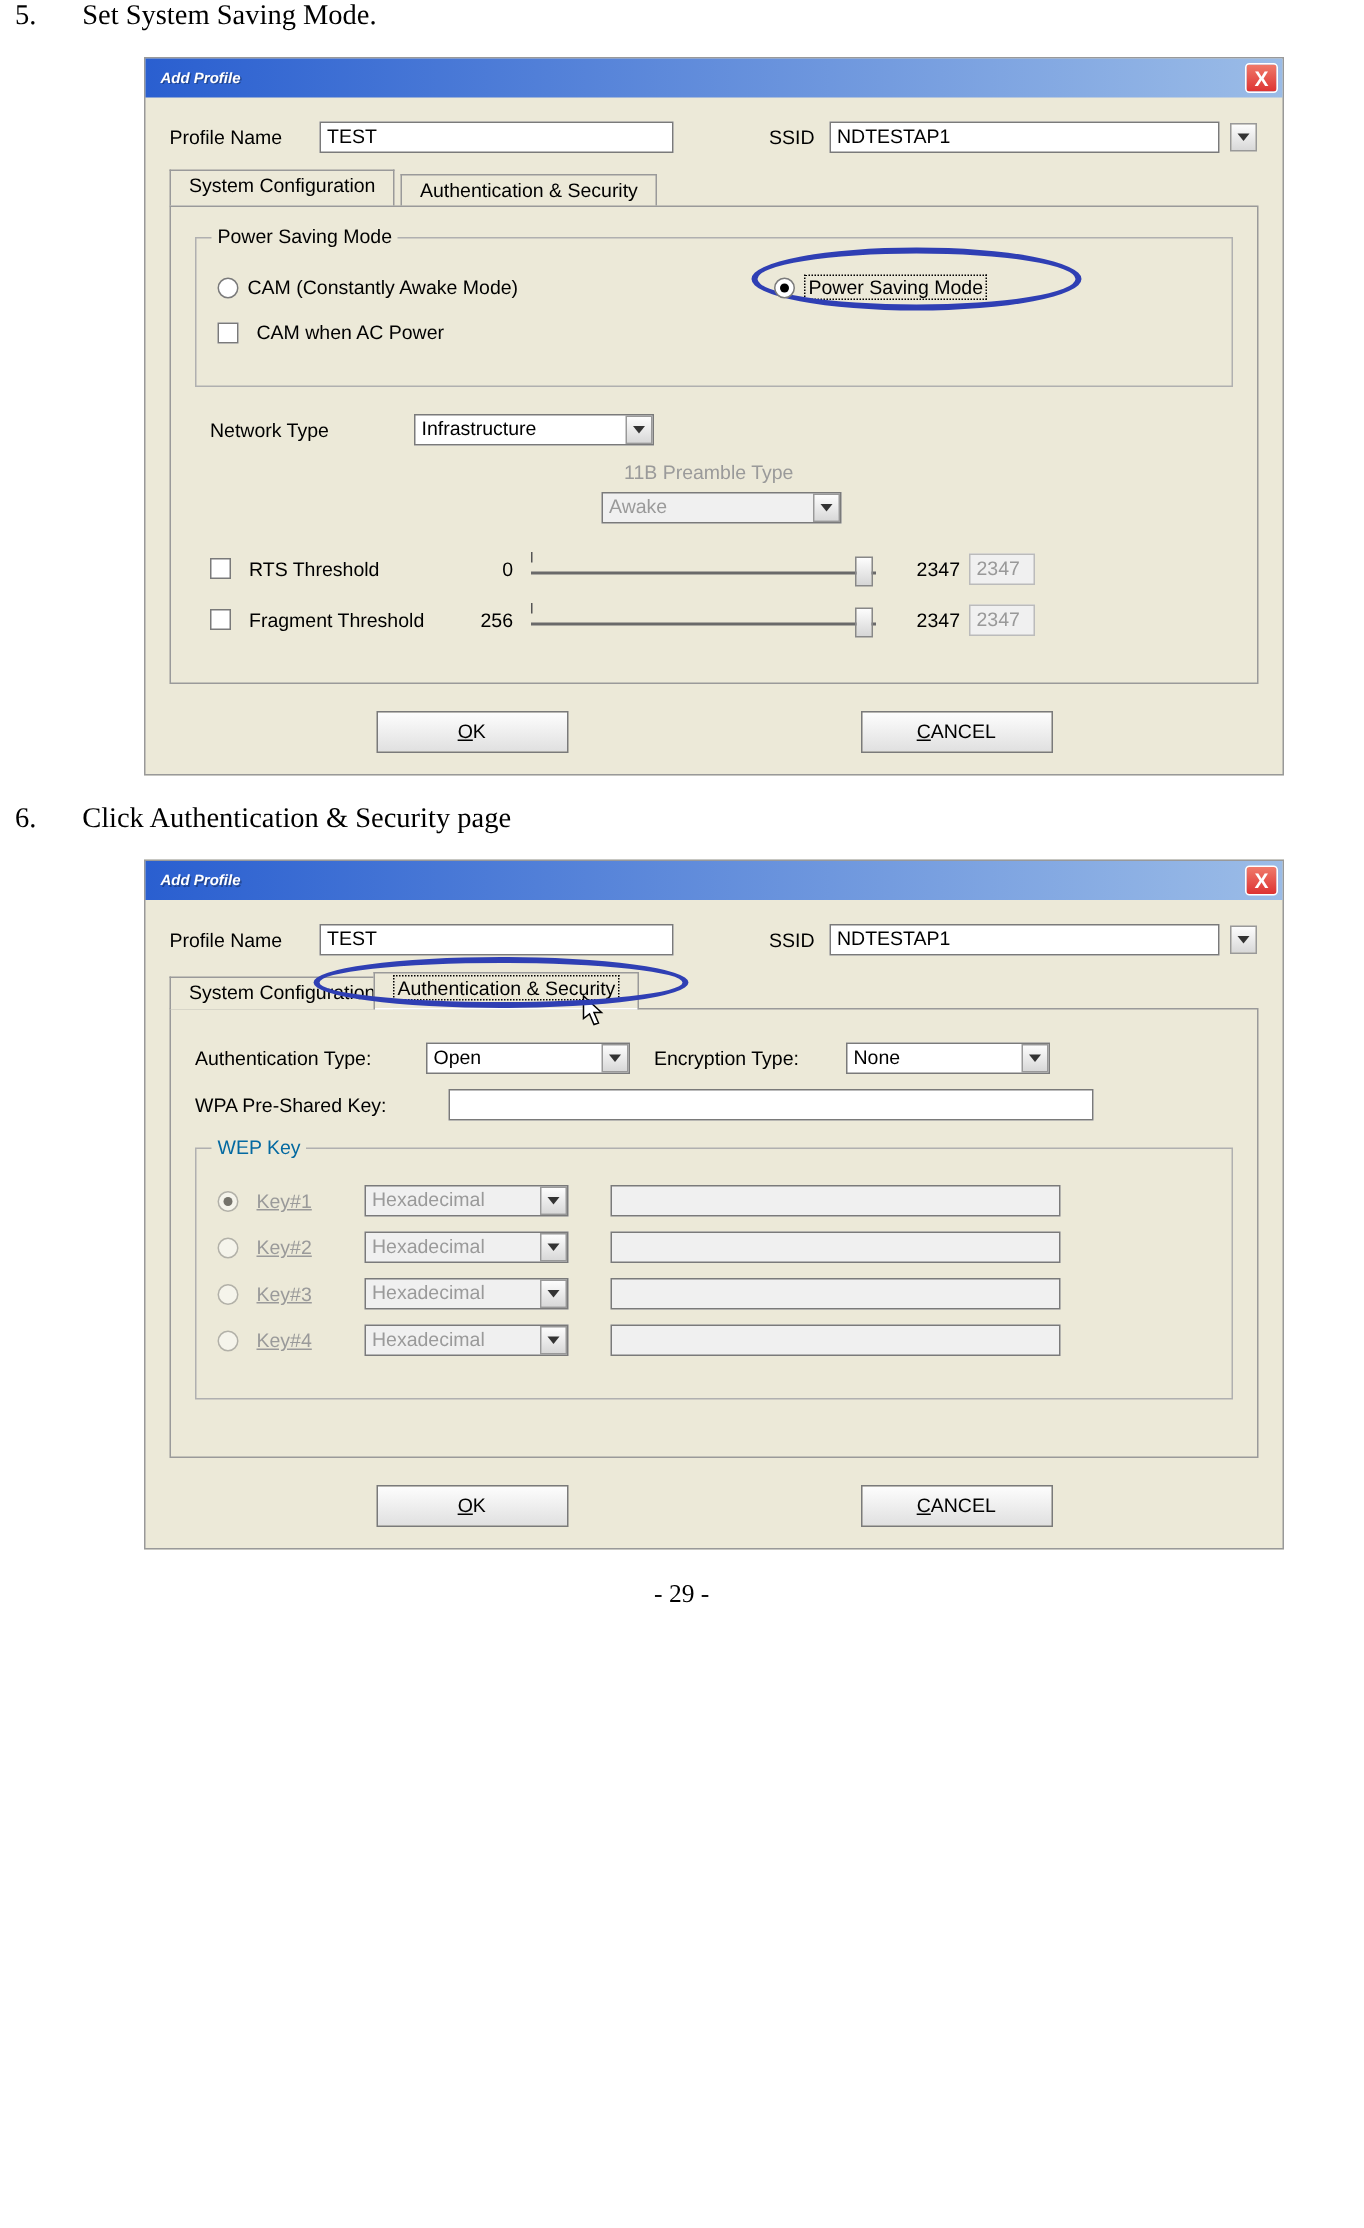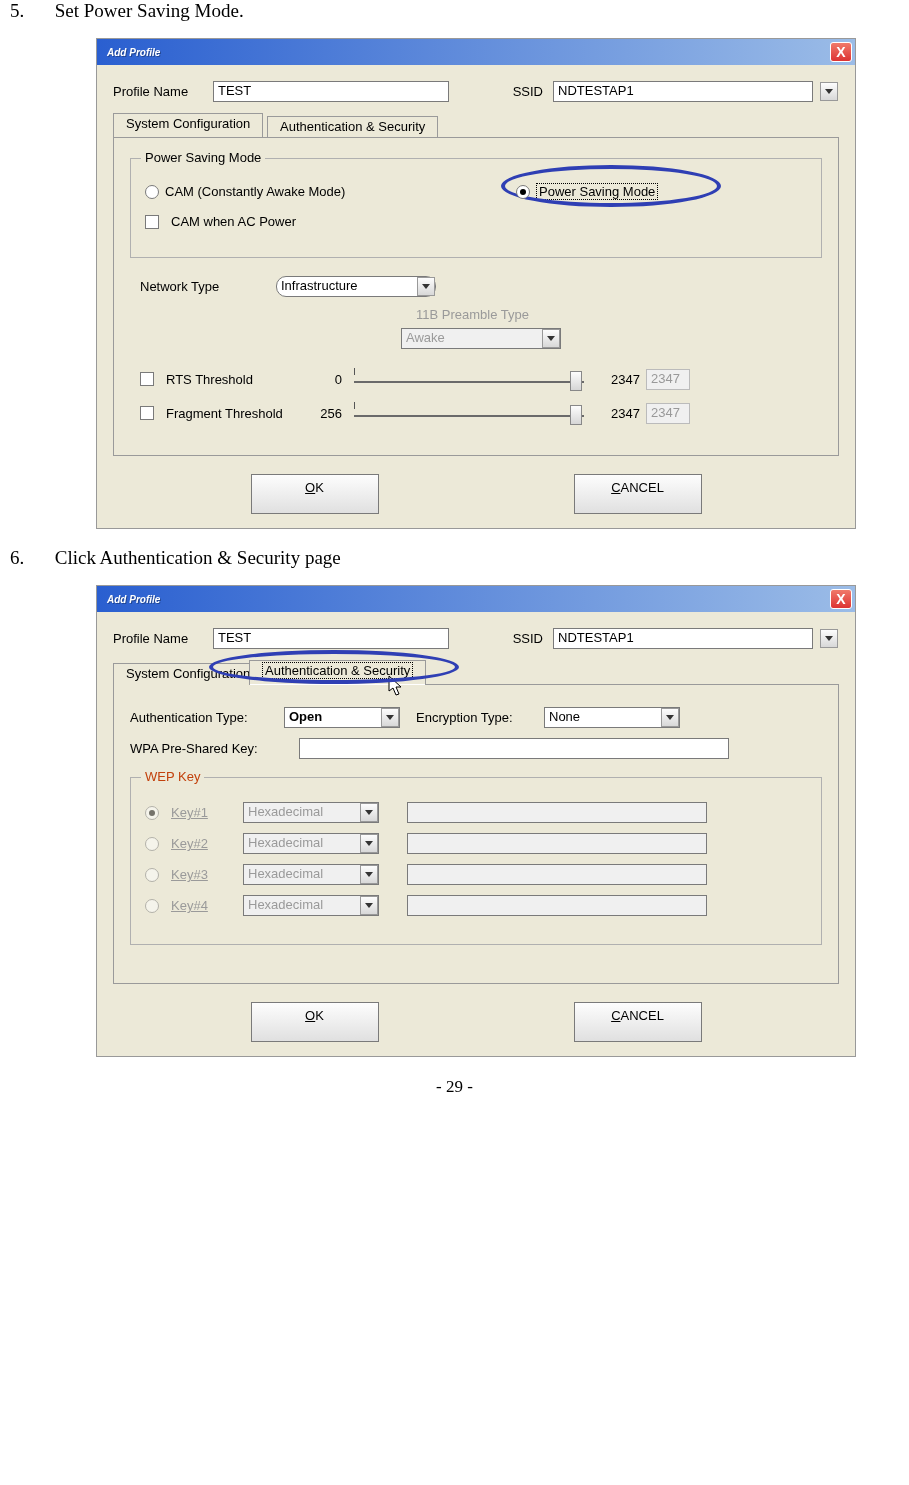--- a/index.html
+++ b/index.html
@@ -131,45 +131,45 @@
     height: 2px; background: #6a6a6a;
   }
   .slider .tick { position: absolute; top: 1px; width: 1px; height: 7px; background: #555; }
   .slider .thumb {
     position: absolute; top: 4px; left: 216px;
     width: 12px; height: 20px;
     background: linear-gradient(#fdfdfd,#d6d6d6);
     border: 1px solid #888;
   }
   .btn {
-    width: 128px; height: 40px;
+    width: 128px; height: 28px;
     background: linear-gradient(#fdfdfd,#e0e0e0);
     border: 1px solid #7a7a7a;
     text-align: center;
     line-height: 26px;
     font-size: 13px;
   }
   .btn u { text-decoration: underline; }
   .dlg-buttons { display: flex; justify-content: space-around; margin-top: 18px; padding: 0 40px; }
-  .wepdis { color: #c2410c; }
+  .wepdis { color: #0369a1; }
   .dotted-focus { border: 1px dotted #000; padding: 0 2px; }
   .cursor-svg { position: absolute; left: 136px; top: 14px; pointer-events: none; }
   .footer { text-align: center; font-size: 17px; margin: 20px 0 8px 0; }
   .numbox {
     width: 44px; height: 21px; border: 1px solid #bbb; background: #f0f0f0;
     color: #999; padding: 1px 4px; font-size: 13px;
   }
   .numlbl { width: 44px; color: #000; text-align: right; }
 </style>
 </head>
 <body>
 
 <div class="step" style="margin-top:0;">
   <span class="step-num">5.</span>
-  <span>Set Power Saving Mode.</span>
+  <span>Set System Saving Mode.</span>
 </div>
 
 <div class="dialog">
   <div class="titlebar">
     <span class="title">Add Profile</span>
     <div class="close-btn">X</div>
   </div>
   <div class="dlg-body">
     <div class="row" style="gap:10px;">
       <span class="lbl" style="width:90px;">Profile Name</span>
@@ -202,21 +202,21 @@
         </div>
         <div class="row" style="margin-top:14px;">
           <span class="chk"></span>
           <span>CAM when AC Power</span>
         </div>
       </div>
 
       <div class="row" style="margin-left:10px;">
         <span class="lbl" style="width:130px;">Network Type</span>
         <div class="combo">
-          <div class="txt" style="width:160px;border-radius:10px;">Infrastructure</div>
+          <div class="txt" style="width:160px;">Infrastructure</div>
           <div class="arrowbtn"></div>
         </div>
       </div>
       <div class="row disabled" style="margin-left:10px;">
         <span class="lbl" style="width:130px;">11B Preamble Type</span>
         <div class="combo">
           <div class="txt" style="width:160px; background:#f0f0f0;">Awake</div>
           <div class="arrowbtn"></div>
         </div>
       </div>
@@ -284,21 +284,21 @@
           <path d="M3 1 L3 16 L7 13 L10 20 L13 19 L10 12 L15 12 Z" fill="#fff" stroke="#000" stroke-width="1"></path>
         </svg>
       </div>
       <div class="tab-circle"></div>
     </div>
 
     <div class="tabpanel">
       <div class="row" style="gap:8px; margin-top:6px;">
         <span class="lbl" style="width:146px;">Authentication Type:</span>
         <div class="combo">
-          <div class="txt" style="width:116px;font-weight:bold;">Open</div>
+          <div class="txt" style="width:136px;">Open</div>
           <div class="arrowbtn"></div>
         </div>
         <span class="lbl" style="width:120px; margin-left:8px;">Encryption Type:</span>
         <div class="combo">
           <div class="txt" style="width:136px;">None</div>
           <div class="arrowbtn"></div>
         </div>
       </div>
       <div class="row" style="gap:23px;">
         <span class="lbl" style="width:146px;">WPA Pre-Shared Key:</span>

